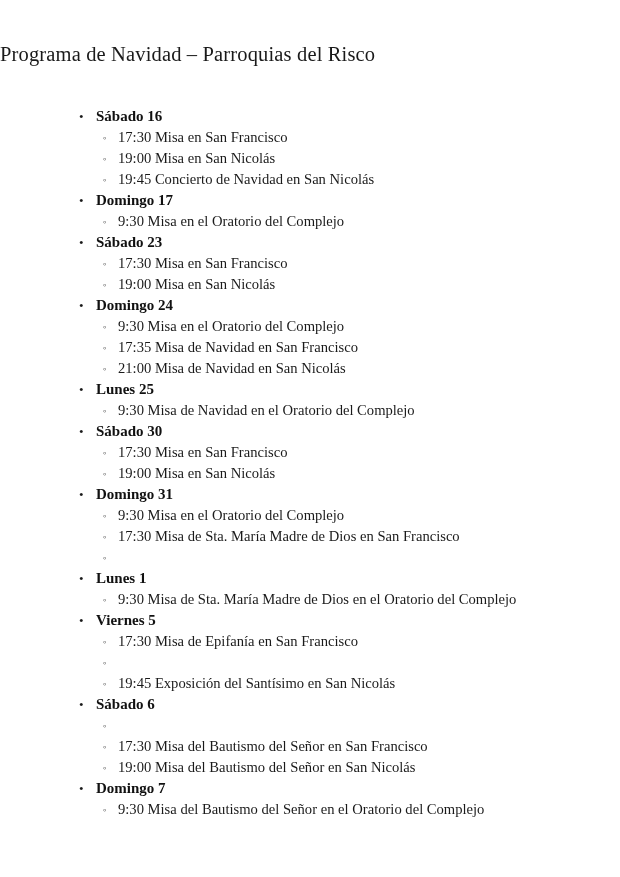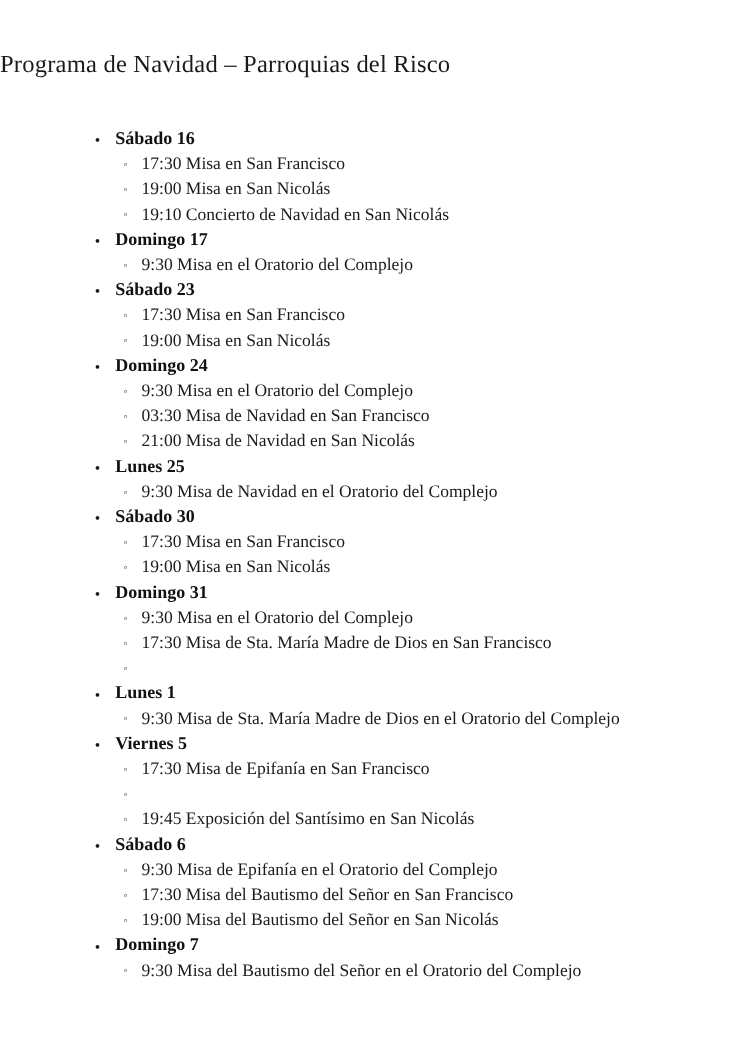--- a/index.html
+++ b/index.html
@@ -107,35 +107,35 @@
 
 <div class="page">
 
   <div class="doc-title">Programa de Navidad – Parroquias del Risco</div>
 
   <div class="content">
       <div class="day-group">
         <div class="day-row"><span class="bullet-l1">•</span><span class="day-label">Sábado 16</span></div>
         <div class="event-row"><span class="bullet-l2">◦</span><span class="event-label">17:30 Misa en San Francisco</span></div>
         <div class="event-row"><span class="bullet-l2">◦</span><span class="event-label">19:00 Misa en San Nicolás</span></div>
-        <div class="event-row"><span class="bullet-l2">◦</span><span class="event-label">19:10 Concierto de Navidad en San Nicolás</span></div>
+        <div class="event-row"><span class="bullet-l2">◦</span><span class="event-label">19:45 Concierto de Navidad en San Nicolás</span></div>
       </div>
       <div class="day-group">
         <div class="day-row"><span class="bullet-l1">•</span><span class="day-label">Domingo 17</span></div>
         <div class="event-row"><span class="bullet-l2">◦</span><span class="event-label">9:30 Misa en el Oratorio del Complejo</span></div>
       </div>
       <div class="day-group">
         <div class="day-row"><span class="bullet-l1">•</span><span class="day-label">Sábado 23</span></div>
         <div class="event-row"><span class="bullet-l2">◦</span><span class="event-label">17:30 Misa en San Francisco</span></div>
         <div class="event-row"><span class="bullet-l2">◦</span><span class="event-label">19:00 Misa en San Nicolás</span></div>
       </div>
       <div class="day-group">
         <div class="day-row"><span class="bullet-l1">•</span><span class="day-label">Domingo 24</span></div>
         <div class="event-row"><span class="bullet-l2">◦</span><span class="event-label">9:30 Misa en el Oratorio del Complejo</span></div>
-        <div class="event-row"><span class="bullet-l2">◦</span><span class="event-label">03:30 Misa de Navidad en San Francisco</span></div>
+        <div class="event-row"><span class="bullet-l2">◦</span><span class="event-label">17:35 Misa de Navidad en San Francisco</span></div>
         <div class="event-row"><span class="bullet-l2">◦</span><span class="event-label">21:00 Misa de Navidad en San Nicolás</span></div>
       </div>
       <div class="day-group">
         <div class="day-row"><span class="bullet-l1">•</span><span class="day-label">Lunes 25</span></div>
         <div class="event-row"><span class="bullet-l2">◦</span><span class="event-label">9:30 Misa de Navidad en el Oratorio del Complejo</span></div>
       </div>
       <div class="day-group">
         <div class="day-row"><span class="bullet-l1">•</span><span class="day-label">Sábado 30</span></div>
         <div class="event-row"><span class="bullet-l2">◦</span><span class="event-label">17:30 Misa en San Francisco</span></div>
         <div class="event-row"><span class="bullet-l2">◦</span><span class="event-label">19:00 Misa en San Nicolás</span></div>
@@ -151,21 +151,21 @@
         <div class="event-row"><span class="bullet-l2">◦</span><span class="event-label">9:30 Misa de Sta. María Madre de Dios en el Oratorio del Complejo</span></div>
       </div>
       <div class="day-group">
         <div class="day-row"><span class="bullet-l1">•</span><span class="day-label">Viernes 5</span></div>
         <div class="event-row"><span class="bullet-l2">◦</span><span class="event-label">17:30 Misa de Epifanía en San Francisco</span></div>
         <div class="event-row"><span class="bullet-l2">◦</span></div>
         <div class="event-row"><span class="bullet-l2">◦</span><span class="event-label">19:45 Exposición del Santísimo en San Nicolás</span></div>
       </div>
       <div class="day-group">
         <div class="day-row"><span class="bullet-l1">•</span><span class="day-label">Sábado 6</span></div>
-        <div class="event-row"><span class="bullet-l2">◦</span><span class="event-label">9:30 Misa de Epifanía en el Oratorio del Complejo</span></div>
+        <div class="event-row"><span class="bullet-l2">◦</span></div>
         <div class="event-row"><span class="bullet-l2">◦</span><span class="event-label">17:30 Misa del Bautismo del Señor en San Francisco</span></div>
         <div class="event-row"><span class="bullet-l2">◦</span><span class="event-label">19:00 Misa del Bautismo del Señor en San Nicolás</span></div>
       </div>
       <div class="day-group">
         <div class="day-row"><span class="bullet-l1">•</span><span class="day-label">Domingo 7</span></div>
         <div class="event-row"><span class="bullet-l2">◦</span><span class="event-label">9:30 Misa del Bautismo del Señor en el Oratorio del Complejo</span></div>
       </div>
     </div>
 
 </div>

